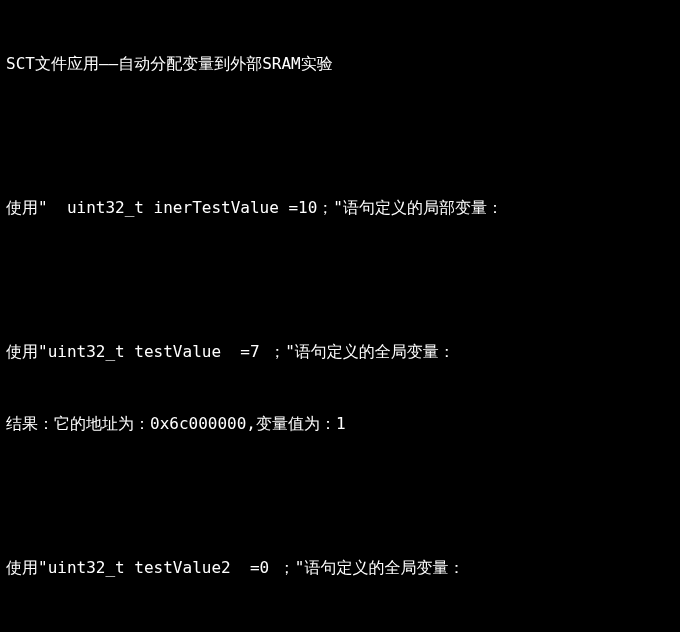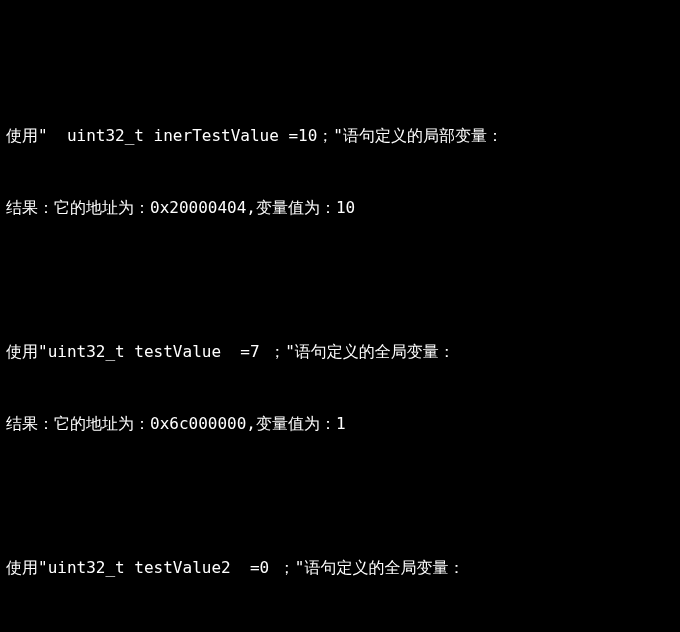--- a/index.html
+++ b/index.html
@@ -26,23 +26,23 @@
       display: block;
     }
     .blank {
       height: 24px;
     }
   </style>
 </head>
 <body>
 
 <div class="terminal-output">
+  <span class="line">SCT文件应用——自动分配变量到外部SRAM实验</span>
   <span class="line blank"></span>
   <span class="line">使用"  uint32_t inerTestValue =10；"语句定义的局部变量：</span>
-  <span class="line">结果：它的地址为：0x20000404,变量值为：10</span>
   <span class="line blank"></span>
   <span class="line">使用"uint32_t testValue  =7 ；"语句定义的全局变量：</span>
   <span class="line">结果：它的地址为：0x6c000000,变量值为：1</span>
   <span class="line blank"></span>
   <span class="line">使用"uint32_t testValue2  =0 ；"语句定义的全局变量：</span>
   
   
   
   
   

